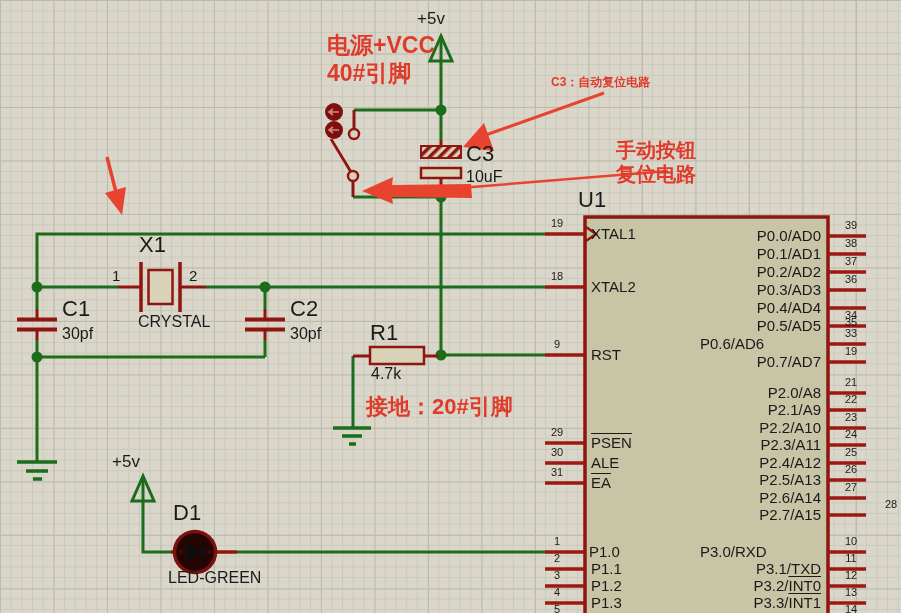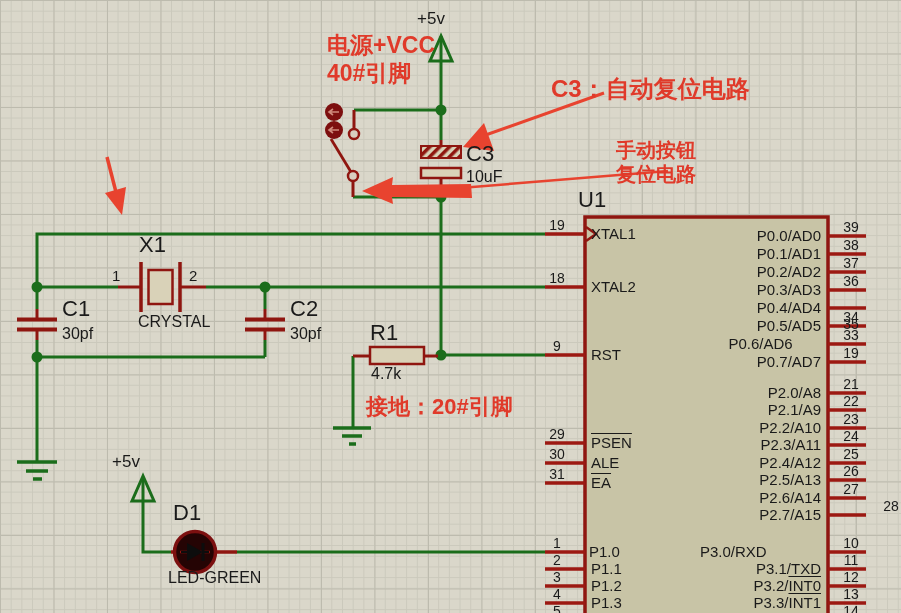--- a/index.html
+++ b/index.html
@@ -12,21 +12,21 @@
       linear-gradient(#cbc9bc 1px, transparent 1px),
       linear-gradient(90deg,#cbc9bc 1px, transparent 1px);
     background-size:53.5px 53.5px,53.5px 53.5px,10.7px 10.7px,10.7px 10.7px;
     font-family:"Liberation Sans","DejaVu Sans",sans-serif;
   }
   #schem-svg{position:absolute;left:0;top:0;}
   .lbl{position:absolute;color:#1a1a1a;white-space:nowrap;line-height:1.05;}
   .red{position:absolute;color:#e03a2a;font-weight:600;white-space:nowrap;line-height:1.05;}
   .ref{font-size:22px;}
   .val{font-size:16px;}
-  .pnum{position:absolute;font-size:14px;color:#1a1a1a;width:30px;text-align:center;line-height:1;}
+  .pnum{position:absolute;font-size:11px;color:#1a1a1a;width:30px;text-align:center;line-height:1;}
   .pinlbl{position:absolute;font-size:15px;color:#1a1a1a;height:16px;line-height:16px;white-space:nowrap;}
   .ov{text-decoration:overline;}
 </style>
 </head>
 <body>
 
 <div id="stage">
 
   <svg id="schem-svg" width="901" height="613" viewBox="0 0 901 613">
     <defs>
@@ -189,21 +189,21 @@
   <div class="lbl val" style="left:290px;top:326px;">30pf</div>
   <div class="lbl ref" style="left:370px;top:321px;">R1</div>
   <div class="lbl val" style="left:371px;top:366px;">4.7k</div>
   <div class="lbl ref" style="left:466px;top:142px;">C3</div>
   <div class="lbl val" style="left:466px;top:169px;">10uF</div>
   <div class="lbl ref" style="left:173px;top:501px;">D1</div>
   <div class="lbl val" style="left:168px;top:570px;">LED-GREEN</div>
 
   <div class="red" style="left:327px;top:33px;font-size:23px;">电源+VCC</div>
   <div class="red" style="left:327px;top:61px;font-size:23px;">40#引脚</div>
-  <div class="red" style="left:551px;top:76px;font-size:24px;">C3：自动复位电路</div>
+  <div class="red" style="left:551px;top:76px;font-size:12px;">C3：自动复位电路</div>
   <div class="red" style="left:616px;top:140px;font-size:20px;">手动按钮</div>
   <div class="red" style="left:616px;top:164px;font-size:20px;">复位电路</div>
   <div class="red" style="left:366px;top:395px;font-size:22px;">接地：20#引脚</div>
 
 <div class="pnum" style="left: 542px; top: 218px;">19</div>
     <div class="pinlbl" style="left: 591px; top: 226px;">XTAL1</div>
     <div class="pnum" style="left: 542px; top: 271px;">18</div>
     <div class="pinlbl" style="left: 591px; top: 279px;">XTAL2</div>
     <div class="pnum" style="left: 542px; top: 339px;">9</div>
     <div class="pinlbl" style="left: 591px; top: 347px;">RST</div>
@@ -228,21 +228,21 @@
     <div class="pinlbl" style="left: 700px; top: 246px; width: 121px; text-align: right;">P0.1/AD1</div>
     <div class="pnum" style="left: 836px; top: 256px;">37</div>
     <div class="pinlbl" style="left: 700px; top: 264px; width: 121px; text-align: right;">P0.2/AD2</div>
     <div class="pnum" style="left: 836px; top: 274px;">36</div>
     <div class="pinlbl" style="left: 700px; top: 282px; width: 121px; text-align: right;">P0.3/AD3</div>
     <div class="pnum" style="left: 836px; top: 292px; margin-top: 25px;">35</div>
     <div class="pinlbl" style="left: 700px; top: 300px; width: 121px; text-align: right;">P0.4/AD4</div>
     <div class="pnum" style="left: 836px; top: 310px;">34</div>
     <div class="pinlbl" style="left: 700px; top: 318px; width: 121px; text-align: right;">P0.5/AD5</div>
     <div class="pnum" style="left: 836px; top: 328px;">33</div>
-    <div class="pinlbl" style="left: 700px; top: 336px; width: 121px; text-align: center;">P0.6/AD6</div>
+    <div class="pinlbl" style="left: 700px; top: 336px; width: 121px; text-align: left;">P0.6/AD6</div>
     <div class="pnum" style="left: 836px; top: 346px;">19</div>
     <div class="pinlbl" style="left: 700px; top: 354px; width: 121px; text-align: right;">P0.7/AD7</div>
     <div class="pnum" style="left: 836px; top: 377px;">21</div>
     <div class="pinlbl" style="left: 700px; top: 385px; width: 121px; text-align: right;">P2.0/A8</div>
     <div class="pnum" style="left: 836px; top: 394px;">22</div>
     <div class="pinlbl" style="left: 700px; top: 402px; width: 121px; text-align: right;">P2.1/A9</div>
     <div class="pnum" style="left: 836px; top: 412px;">23</div>
     <div class="pinlbl" style="left: 700px; top: 420px; width: 121px; text-align: right;">P2.2/A10</div>
     <div class="pnum" style="left: 836px; top: 429px;">24</div>
     <div class="pinlbl" style="left: 700px; top: 437px; width: 121px; text-align: right;">P2.3/A11</div>

